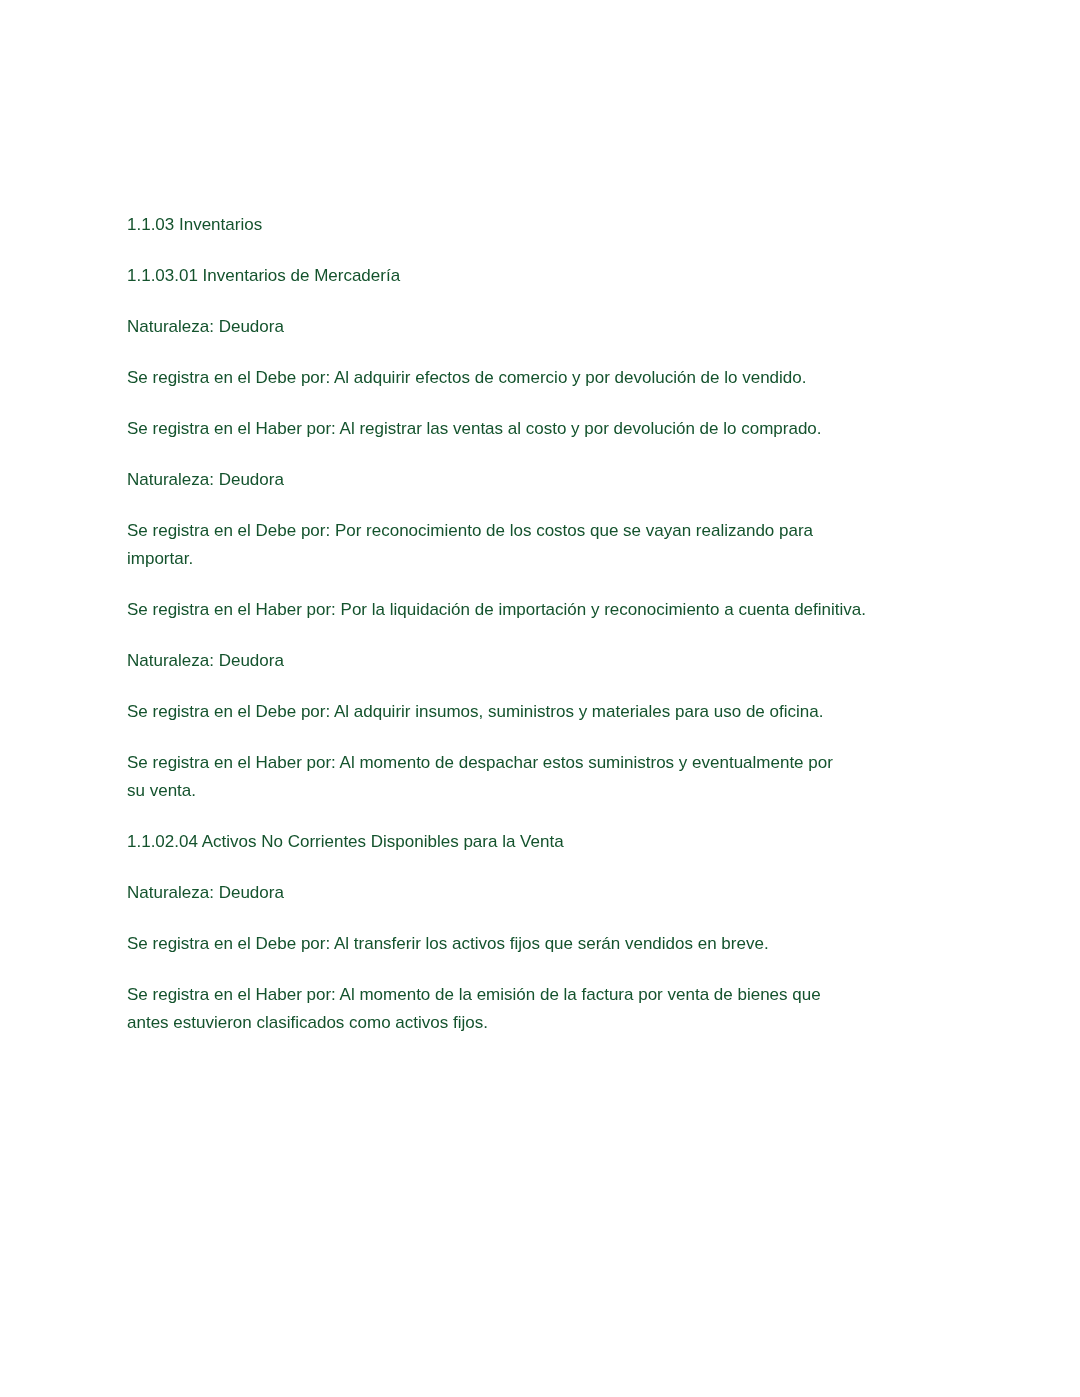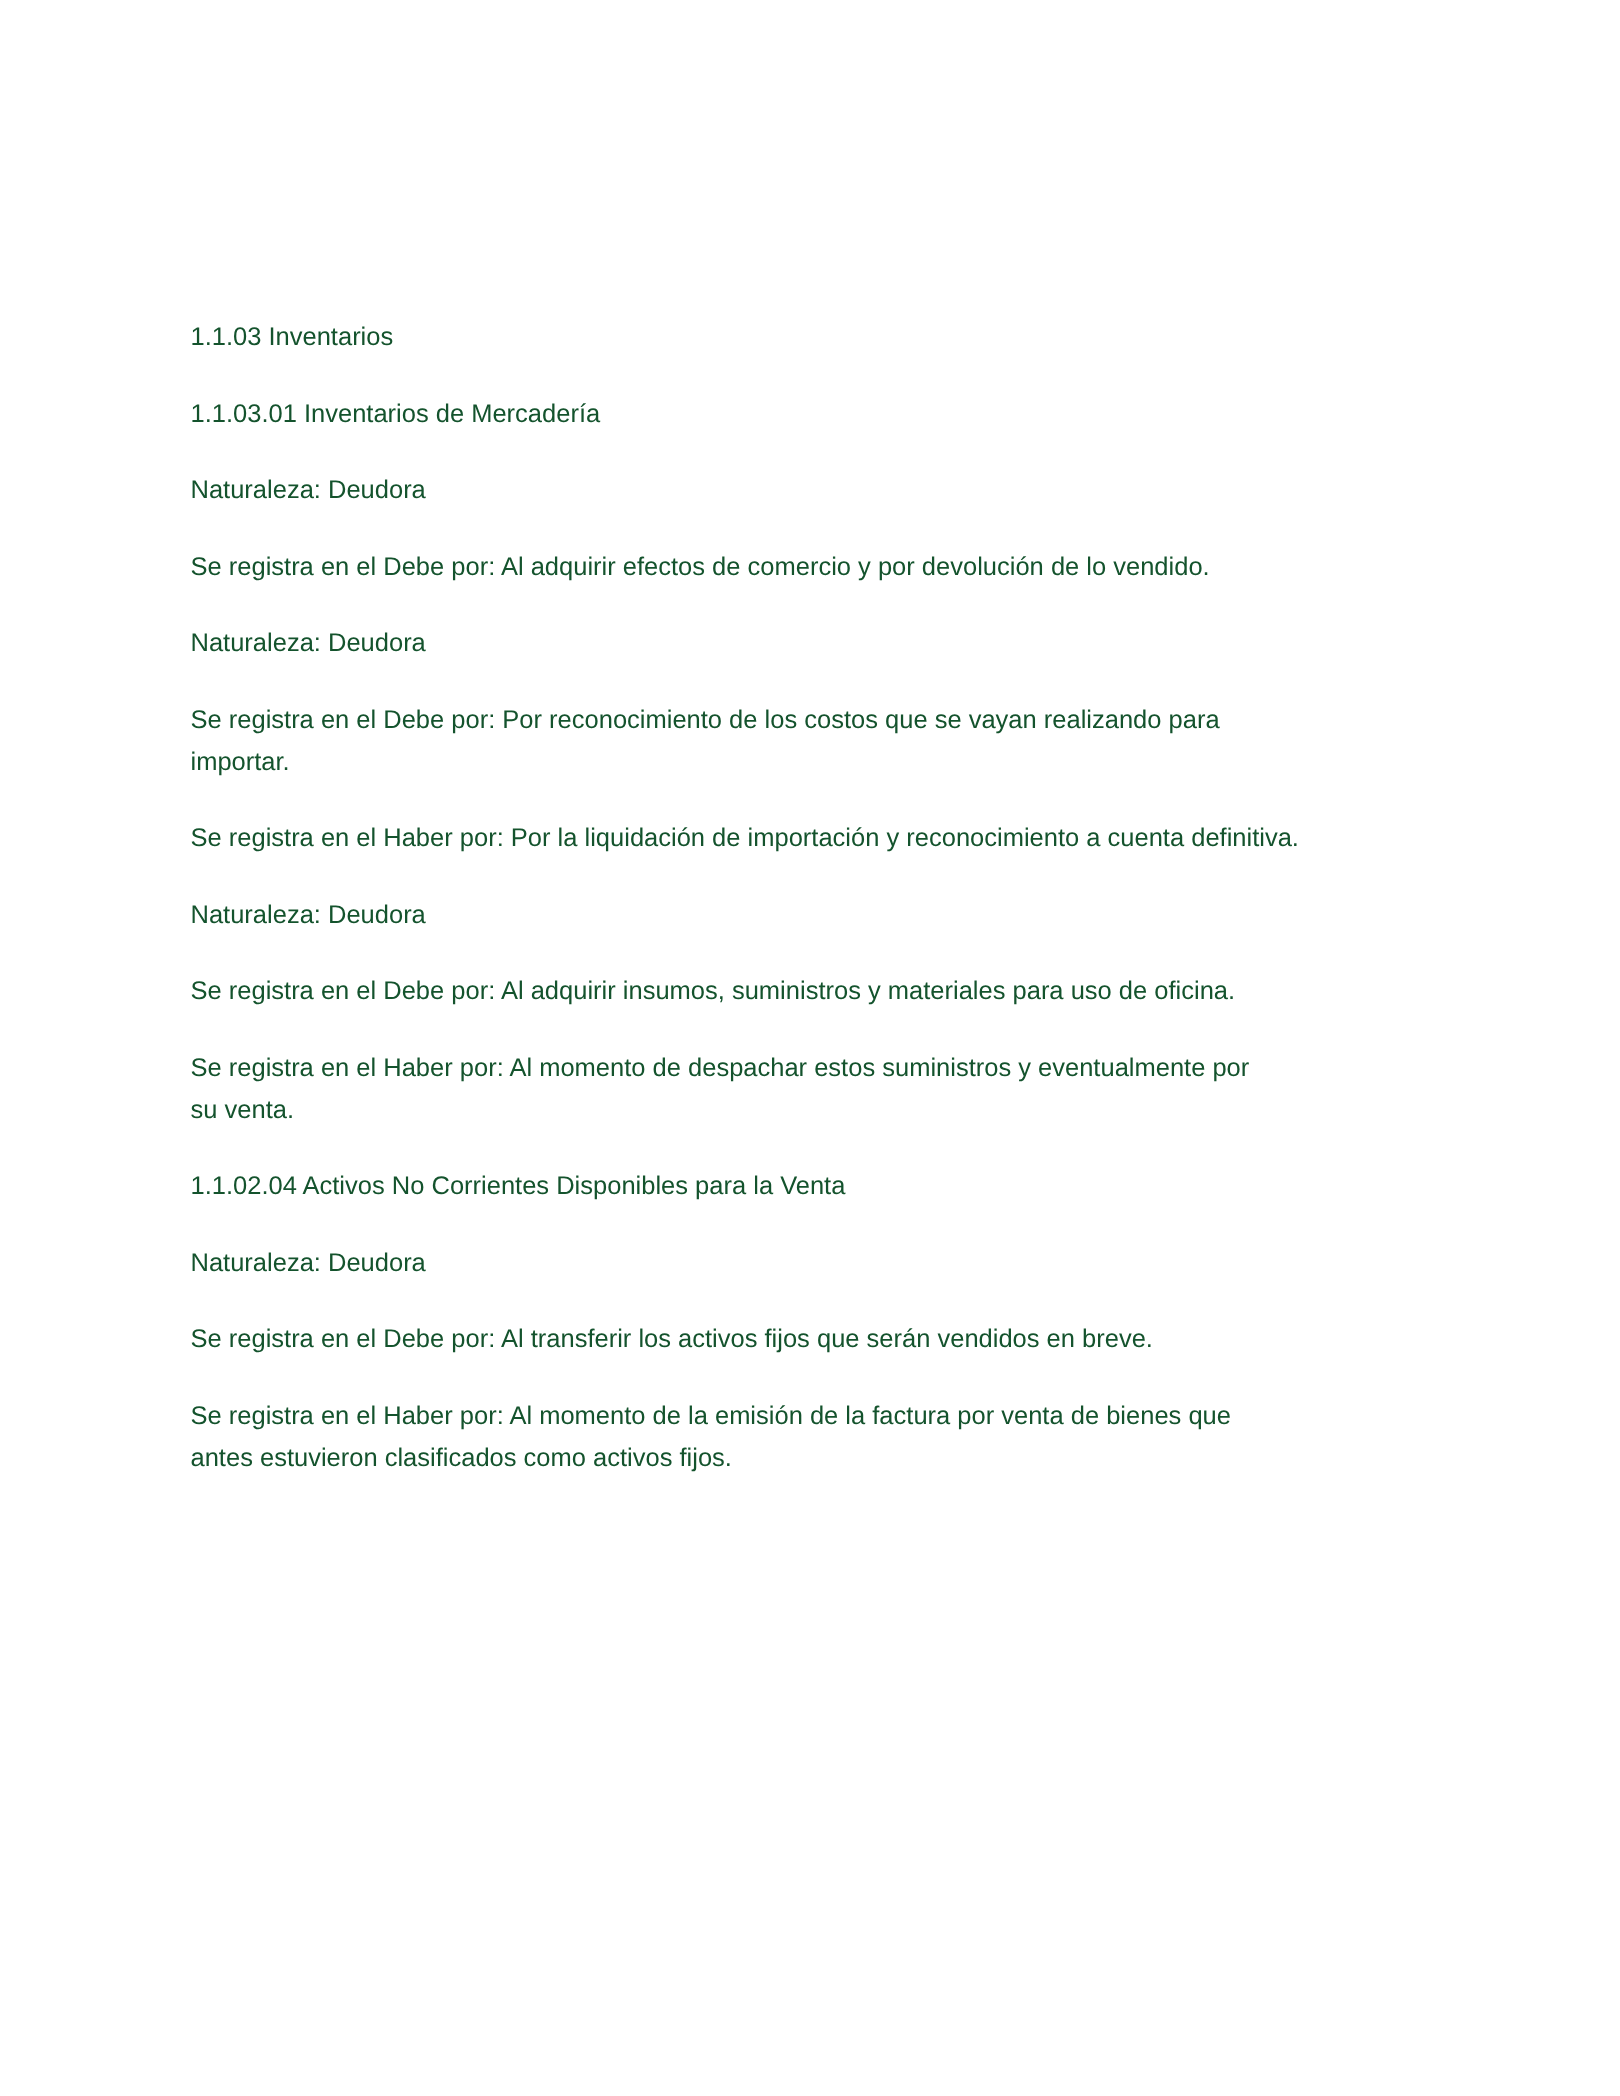--- a/index.html
+++ b/index.html
@@ -44,20 +44,21 @@
 <body>
 
 <div class="page">
   <div class="content">
 
     <section class="doc-section">
       <p class="para">1.1.03 Inventarios</p>
       <p class="para">1.1.03.01 Inventarios de Mercadería</p>
       <p class="para">Naturaleza: Deudora</p>
       <p class="para">Se registra en el Debe por: Al adquirir efectos de comercio y por devolución de lo vendido.</p>
+      <p class="para">Se registra en el Haber por: Al registrar las ventas al costo y por devolución de lo comprado.</p>
     </section>
 
     <section class="doc-section">
       <p class="para">Naturaleza: Deudora</p>
       <p class="para">Se registra en el Debe por: Por reconocimiento de los costos que se vayan realizando para
 importar.</p>
       <p class="para">Se registra en el Haber por: Por la liquidación de importación y reconocimiento a cuenta definitiva.</p>
     </section>
 
     <section class="doc-section">

